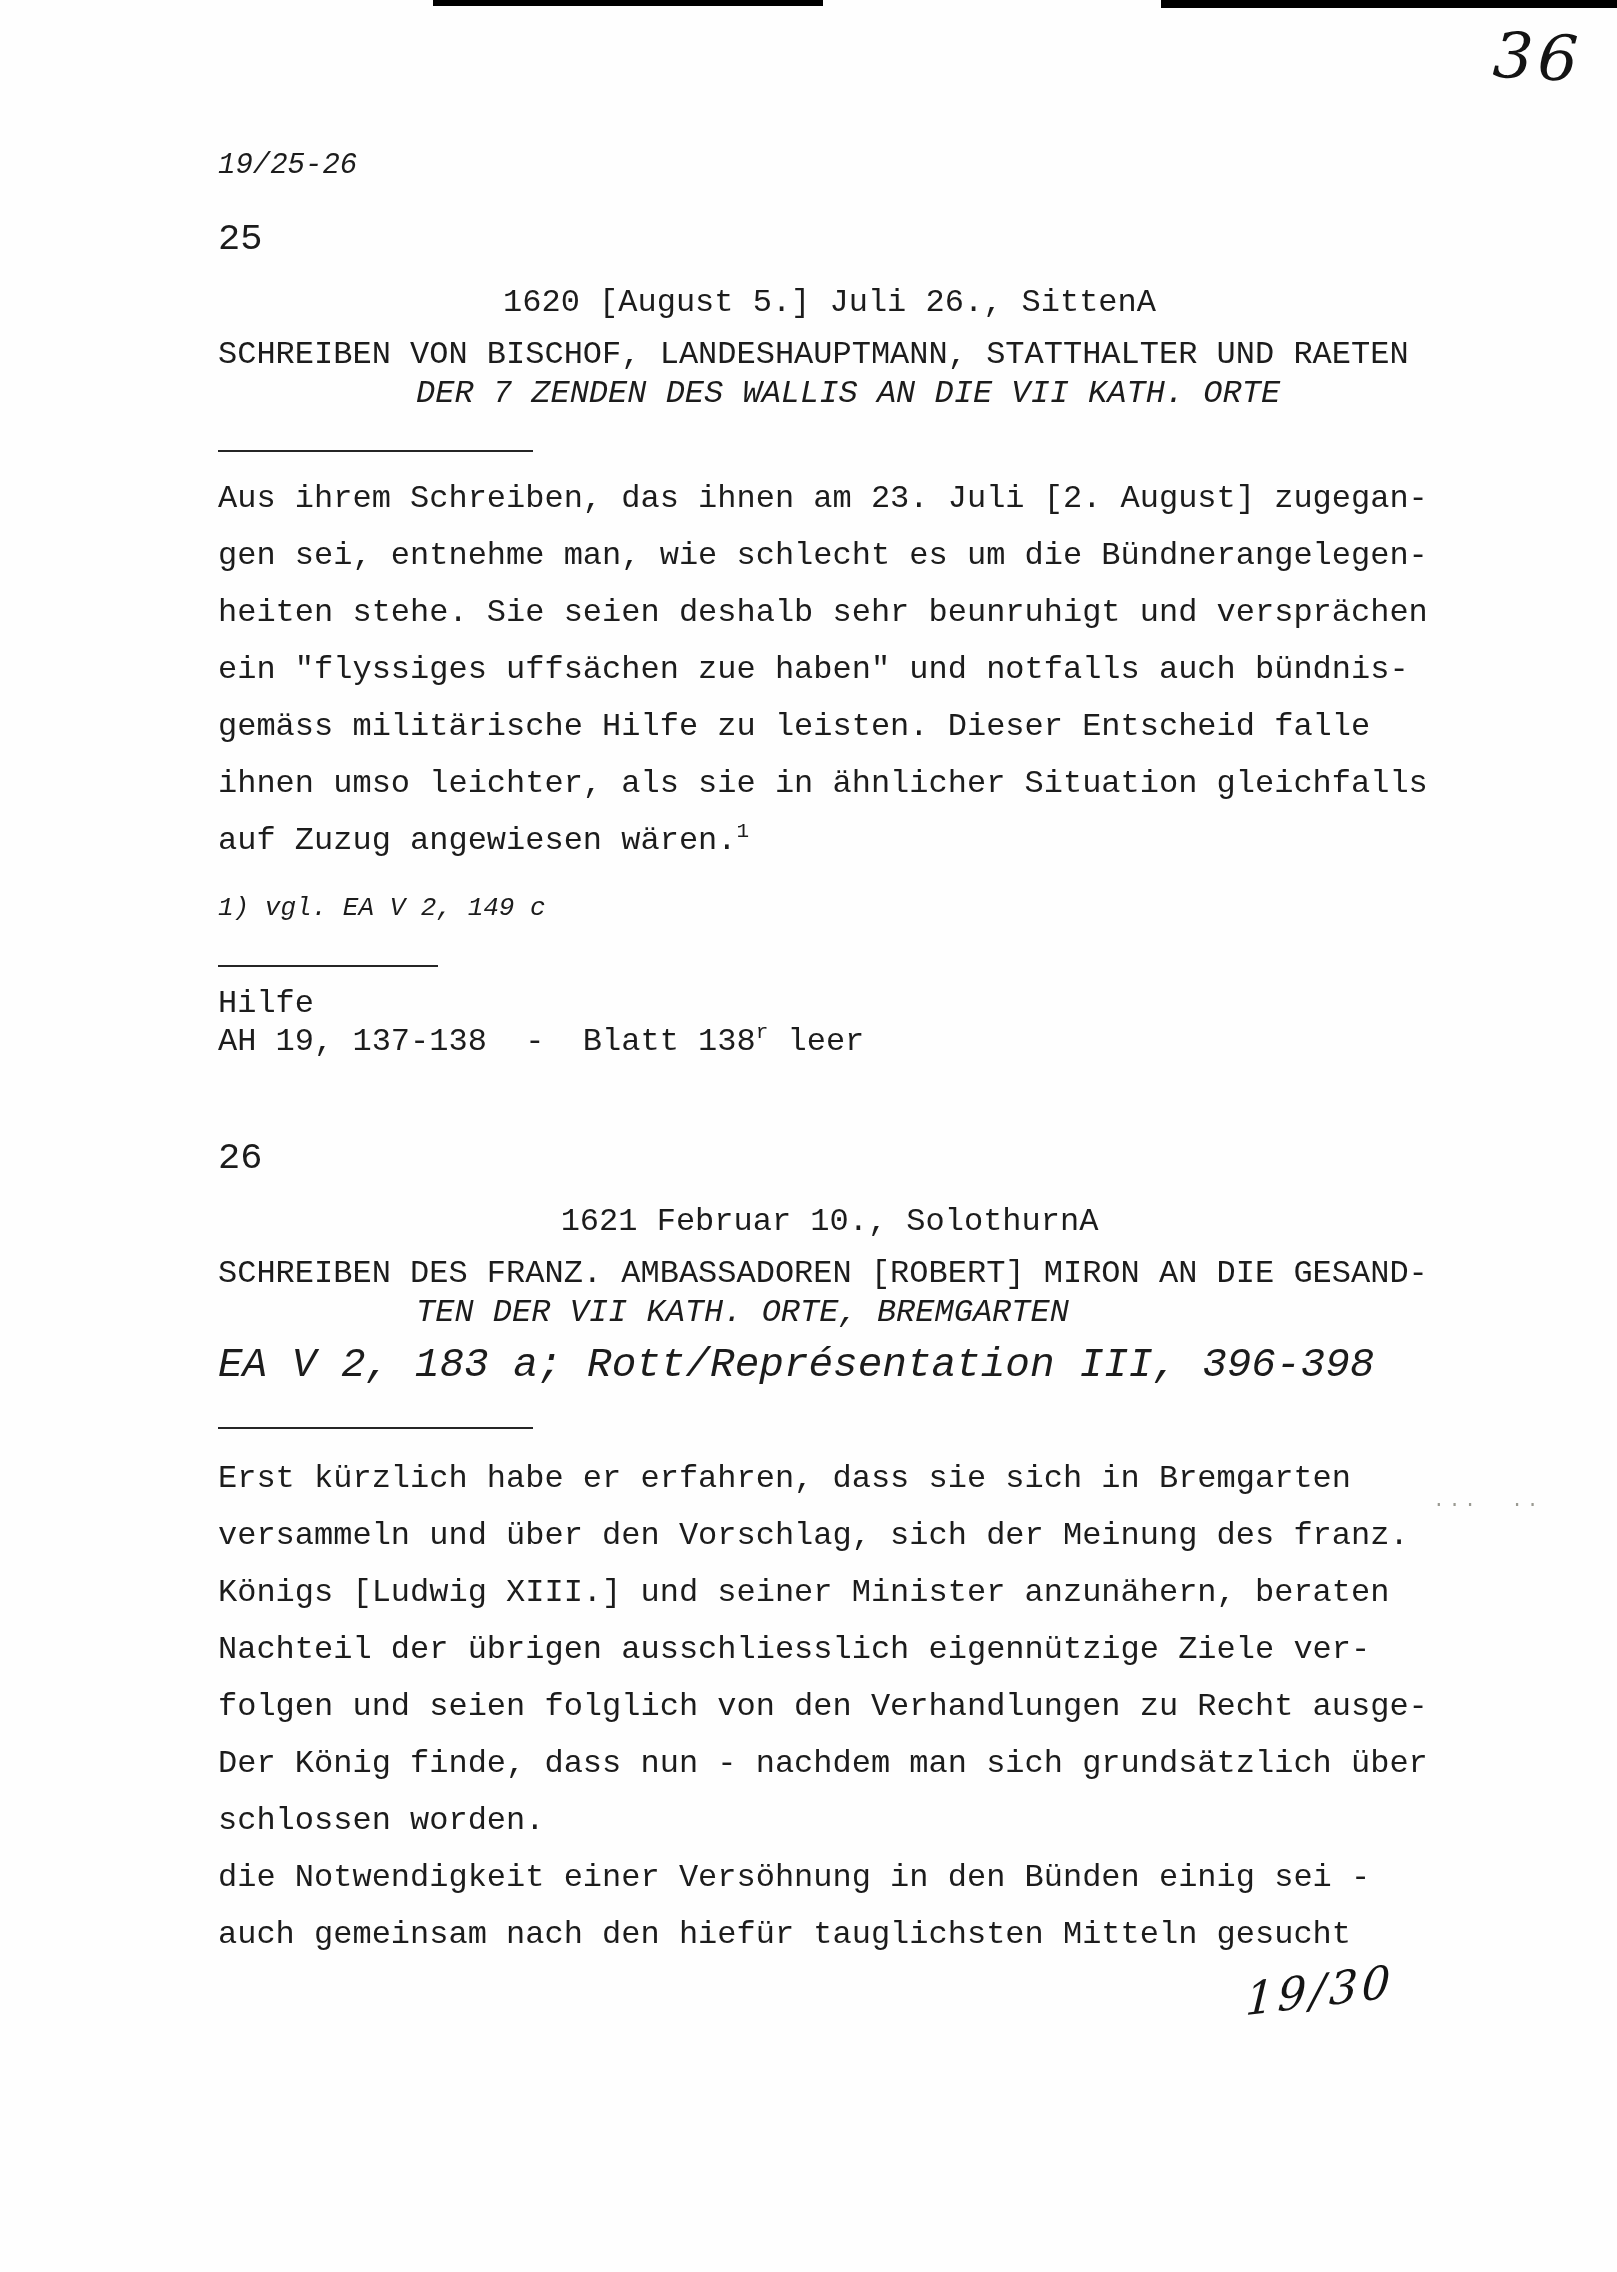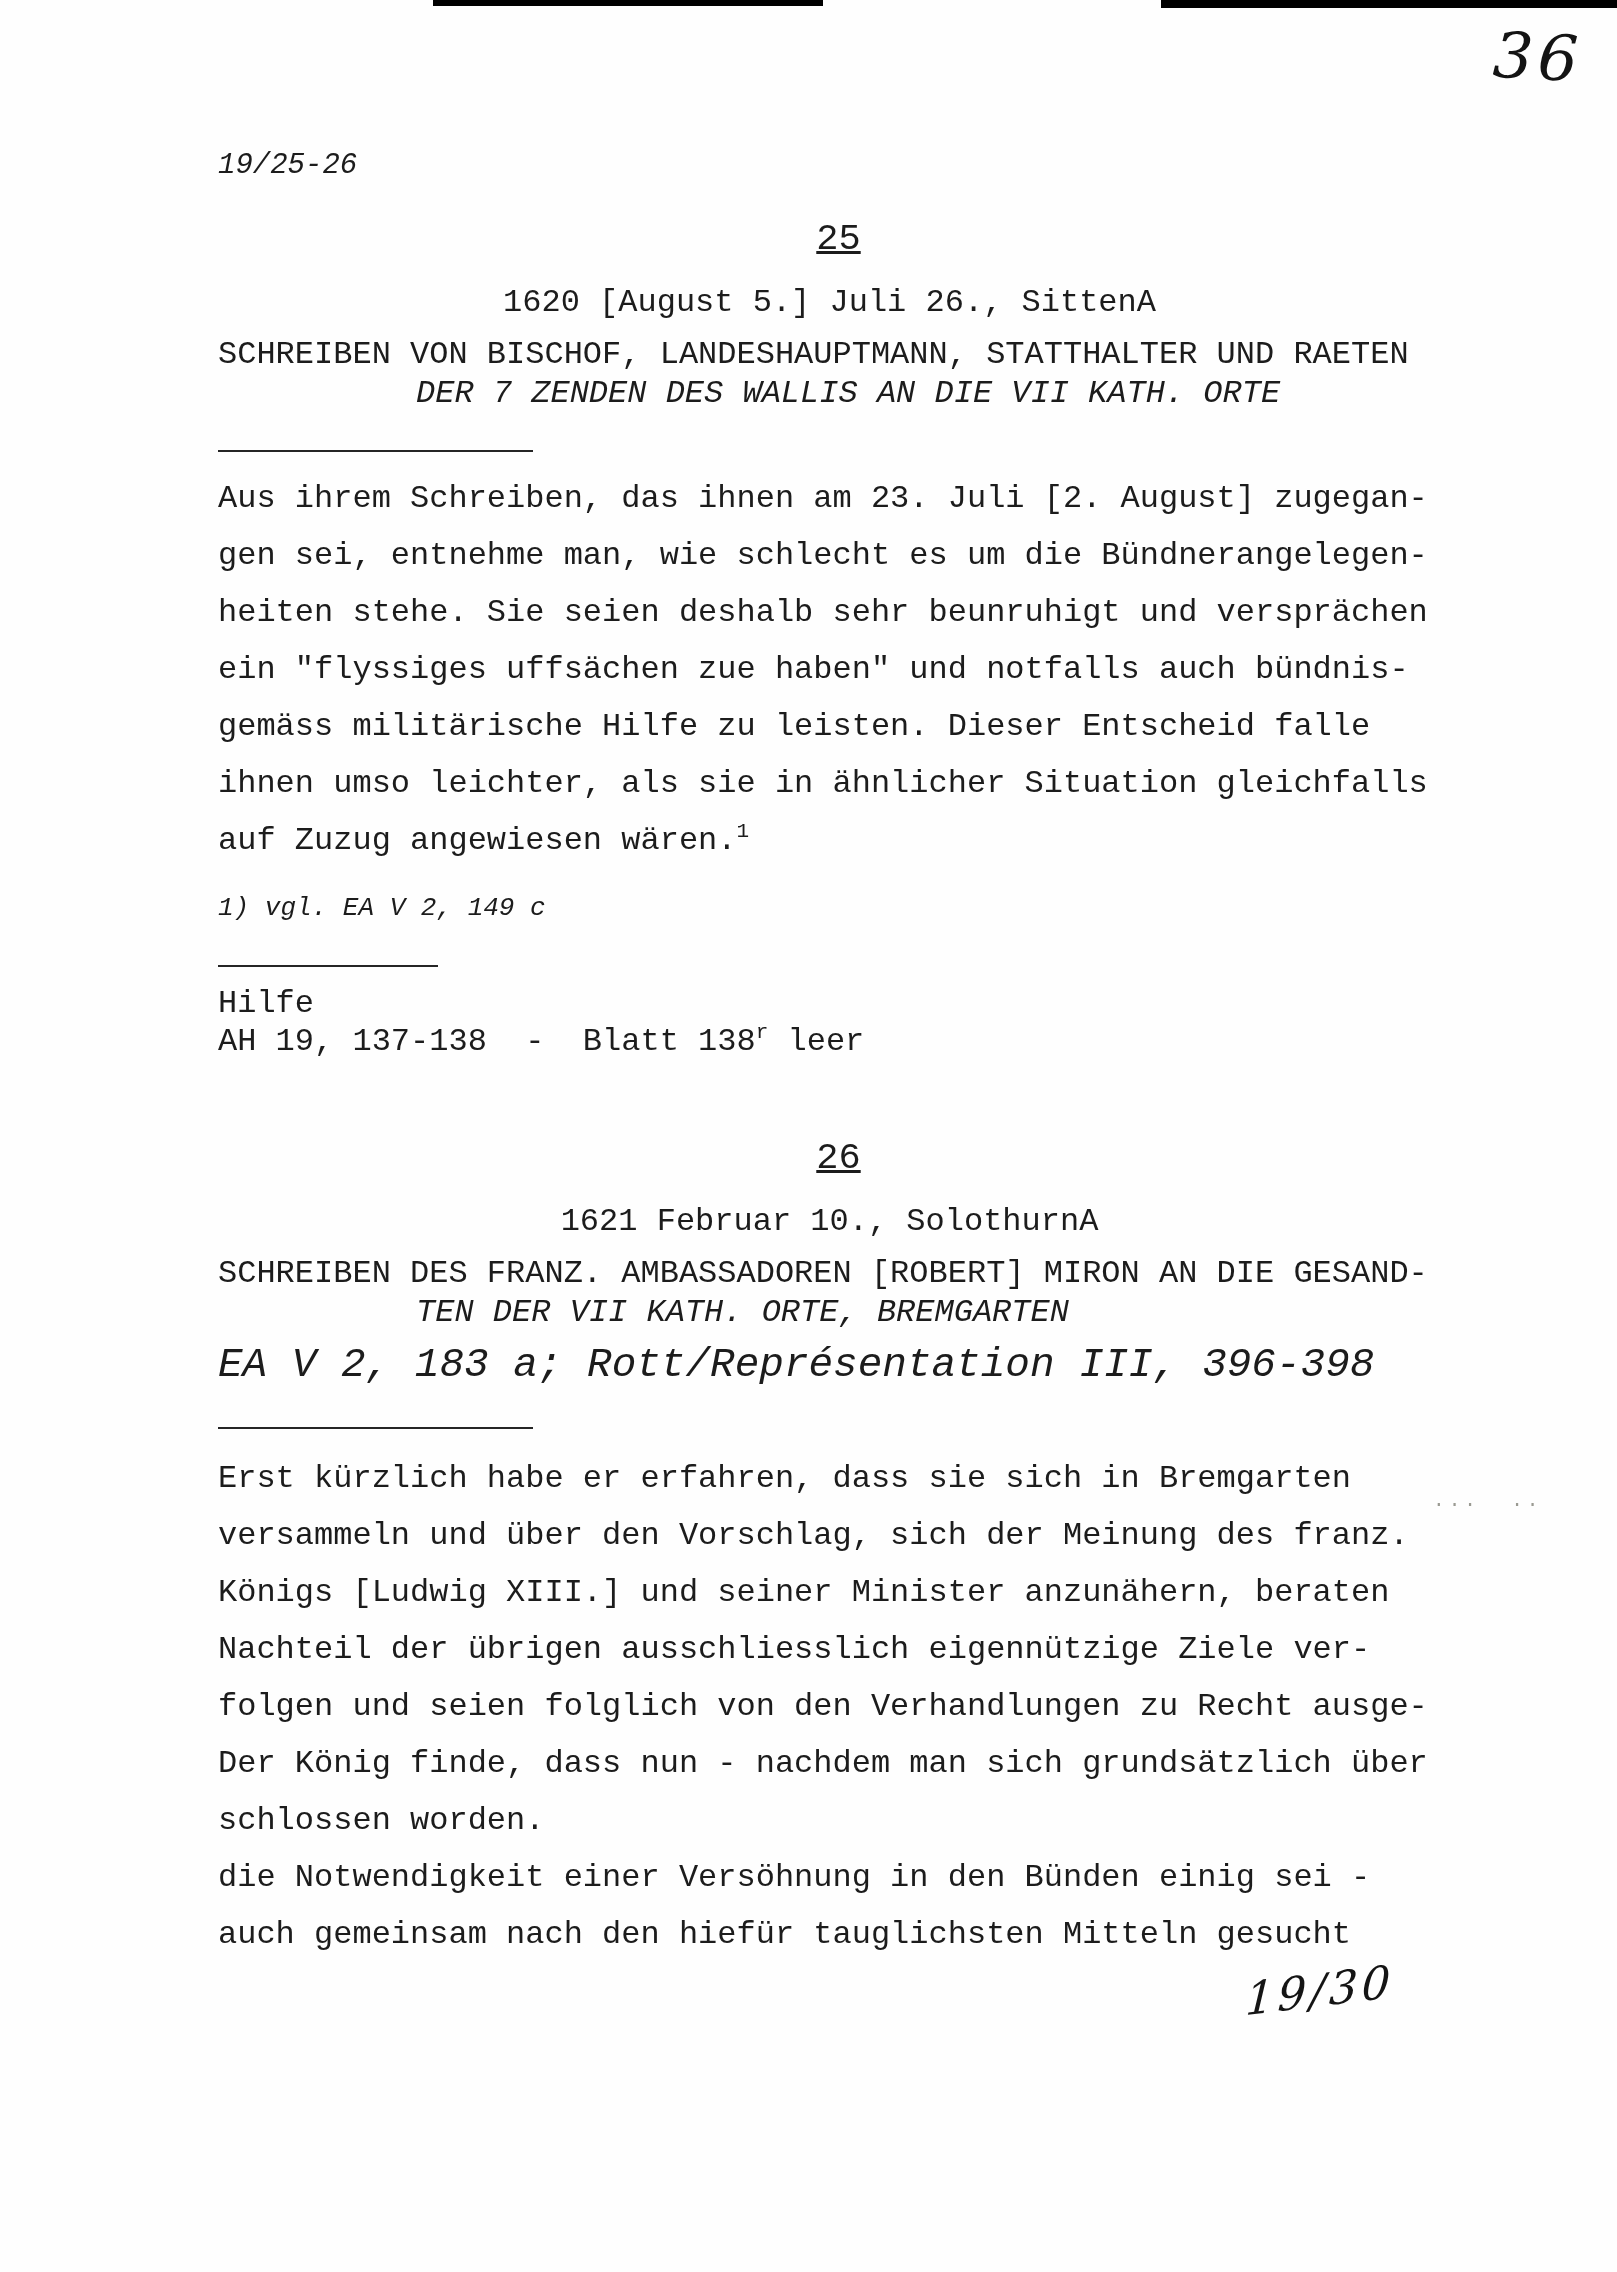--- a/index.html
+++ b/index.html
@@ -27,21 +27,21 @@
     font-style:italic;
     color:#141414;
   }
   .hand-top { top:21px; left:1493px; font-size:63px; transform:rotate(3deg); letter-spacing:4.9px; }
   .hand-bottom { top:1964px; left:1245px; font-size:45px; transform:rotate(-7deg) skewX(-10deg); letter-spacing:4px; }
 
   .column { position:absolute; left:218px; top:0; width:1241px; }
 
   .running-header { margin-top:150px; font-style:italic; font-size:29px; line-height:32px; }
 
-  .entry-number { text-align:center; font-size:37px; line-height:42px;text-decoration:underline; }
+  .entry-number { text-align:left; font-size:37px; line-height:42px; }
   .num-25 { margin-top:36px; }
   .num-26 { margin-top:76px; }
 
   .dateline { margin-top:21px; display:flex; justify-content:center; font-size:32px; line-height:44px; white-space:pre; }
   .side-letter { padding-right:18px; }
 
   .title { margin-top:9.7px; font-size:32px; line-height:39px; }
   .title .tline.indent { padding-left:198px;font-style:italic; }
 
   .rule { margin-top:37px; border-top:2.4px solid #252525; width:315px; height:0; }

